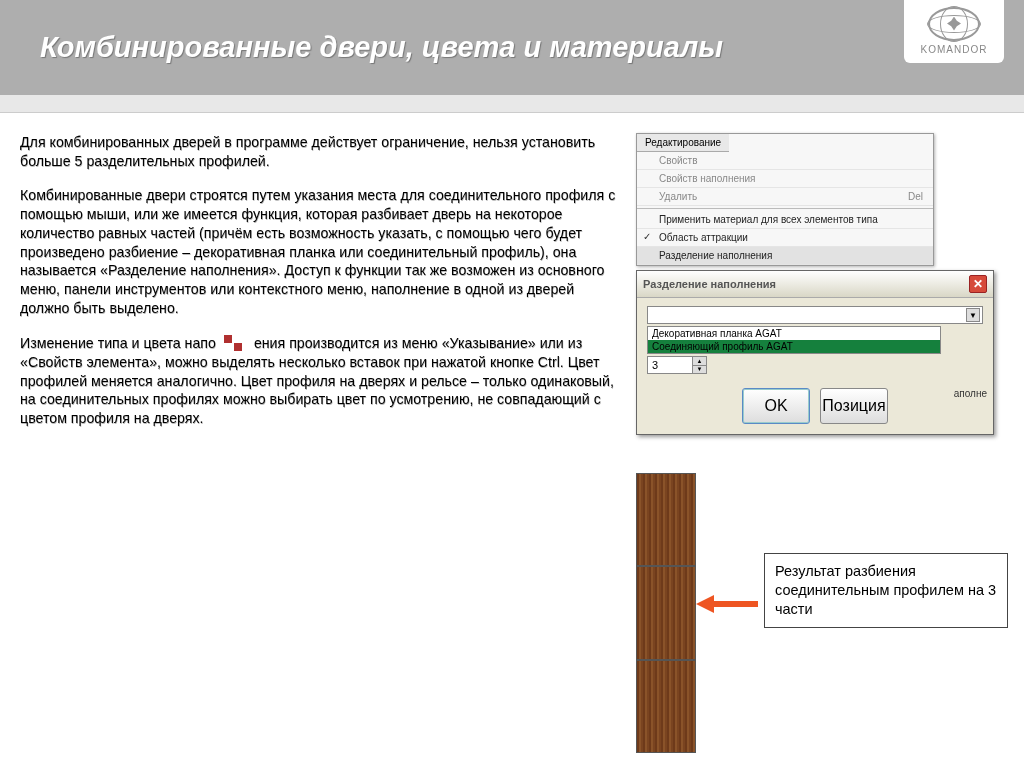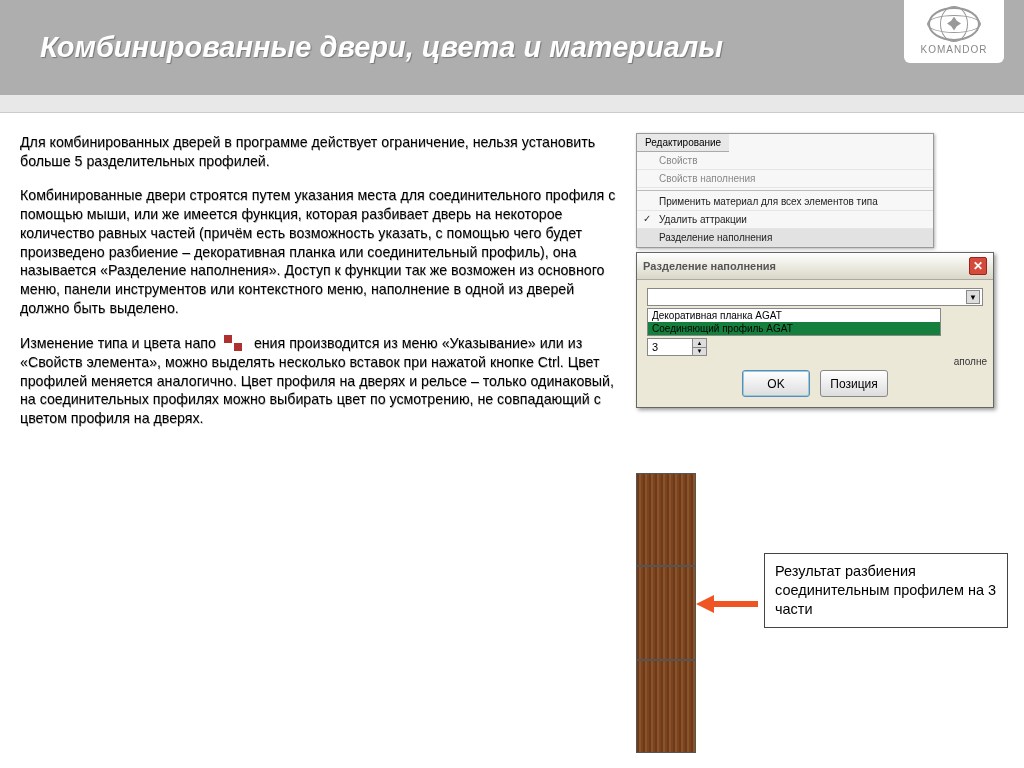--- a/index.html
+++ b/index.html
@@ -157,37 +157,37 @@
   .combo .arrow {
     width:14px;height:14px;background:#ddd;border:1px solid #888;
     display:flex;align-items:center;justify-content:center;font-size:8px;
   }
   .listbox {
     background:#fff;border:1px solid #888;font-size:10px;
     width: 294px;
   }
   .listbox .opt { padding:1px 4px; }
   .listbox .opt.sel { background:#15803d; }
-  .side-label { position:absolute; right:6px; top:76px; font-size:10px; color:#333;}
+  .side-label { position:absolute; right:6px; top:90px; font-size:10px; color:#333;}
   .num-field {
     margin-top:2px;width:60px;height:18px;background:#fff;border:1px solid #888;
     display:flex;align-items:center;padding:0 4px;font-size:11px;position:relative;
   }
   .spin {
     position:absolute;right:0;top:0;bottom:0;width:14px;
     border-left:1px solid #888;display:flex;flex-direction:column;
   }
   .spin div{flex:1;background:#ddd;border-bottom:1px solid #888;font-size:6px;display:flex;align-items:center;justify-content:center;}
   .spin div:last-child{border-bottom:none;}
   .dlg-buttons {
     display:flex;justify-content:center;gap:10px;margin-top:14px;
   }
   .btn {
-    min-width:68px;height:27px;border:1px solid #888;border-radius:3px;
-    background:linear-gradient(#fff,#ddd);font-size:12px;
+    min-width:68px;height:36px;border:1px solid #888;border-radius:3px;
+    background:linear-gradient(#fff,#ddd);font-size:16px;
     display:flex;align-items:center;justify-content:center;
   }
   .btn.default { border:1px solid #5a8ac6; box-shadow:0 0 0 1px #9cc inset;}
   
   .door-column {
     position:absolute;
     left: 0px;
     top: 340px;
     width:60px;
     height: 280px;
@@ -245,23 +245,24 @@
       <span>Изменение типа и цвета напо</span><span class="icon-inline"><span class="sq" style="left:6px;top:0"></span><span class="sq" style="left:16px;top:8px"></span></span><span>ения производится из меню «Указывание» или из «Свойств элемента», можно выделять несколько вставок при нажатой кнопке Ctrl. Цвет профилей меняется аналогично. Цвет профиля на дверях и рельсе – только одинаковый, на соединительных профилях можно выбирать цвет по усмотрению, не совпадающий с цветом профиля на дверях.</span>
     </p>
   </div>
 
   <div class="right">
     <div class="context-menu">
       <div class="cm-tab">Редактирование</div>
       <div id="cm-items">
           <div class="cm-item">Свойств</div>
           <div class="cm-item">Свойств наполнения</div>
+          <div class="cm-item">Удалить<span class="shortcut">Del</span></div>
           <div style="height: 1px; background: rgb(187, 187, 187); margin: 2px 0px;"></div>
           <div class="cm-item enabled">Применить материал для всех элементов типа</div>
-          <div class="cm-item enabled checked">Удалить аттракции</div>
+          <div class="cm-item enabled checked">Область аттракции</div>
           <div class="cm-item enabled highlight">Разделение наполнения</div>
         </div>
     </div>
 
     <div class="dialog">
       <div class="dlg-title">
         <span>Разделение наполнения</span>
         <span class="close-btn">✕</span>
       </div>
       <div class="dlg-body" style="position:relative">

